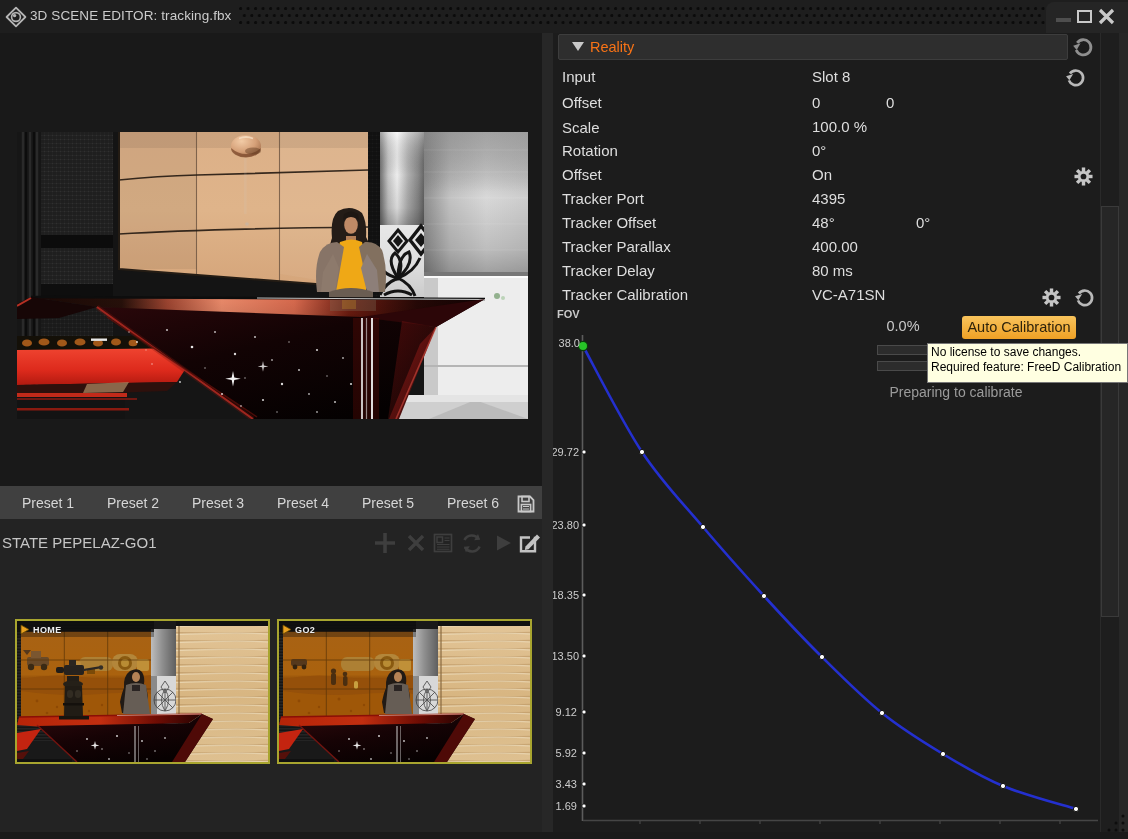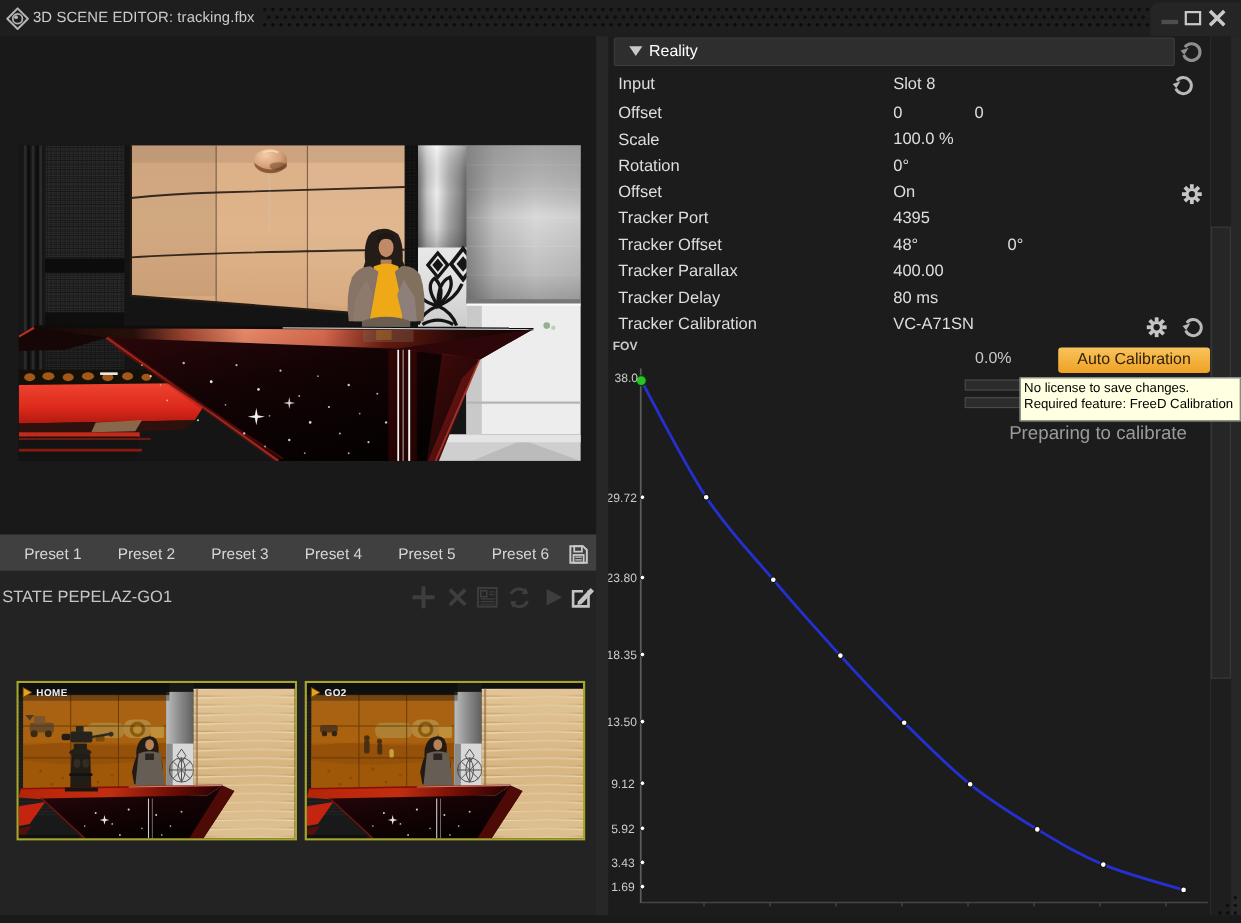--- a/index.html
+++ b/index.html
@@ -536,21 +536,21 @@
 <rect x="0" y="0" width="137" height="11" fill="#0d0d0d" opacity=".85"></rect>
 <rect x="0" y="11" width="137" height="5" fill="#0d0d0d" opacity=".35"></rect>
 <path d="M4 4 l8 4.5 -8 4.5z" fill="#e8a020" stroke="#6a4a00" stroke-width=".8"></path>
 <text x="16" y="12" font-family="Liberation Sans" font-size="9px" font-weight="bold" fill="#eeeeee" stroke="#222" stroke-width=".4" paint-order="stroke" letter-spacing=".4">GO2</text>
 </svg>
 </div>
 
 <div class="abs" style="left:553px;top:33px;width:547px;height:799px;background:#1c1c1c"></div>
 <div class="abs" style="left:558px;top:34px;width:510px;height:26px;background:#2e2e2e;border:1px solid #3d3d3d;border-radius:2px">
  <span class="abs" style="left:13px;top:7px;width:0;height:0;border-left:6px solid transparent;border-right:6px solid transparent;border-top:9px solid #c9c9c9"></span>
- <span class="abs" style="left:31px;top:4px;font-size:14.5px;color:#ffffff">Reality</span>
+ <span class="abs" style="left:31px;top:4px;font-size:14.5px;color:#f97316">Reality</span>
 </div>
 <svg class="abs" style="left:1070px;top:35px" width="25" height="25" viewBox="0 0 25 25">
  <path d="M7.2 7.8 A7.6 7.6 0 1 1 6.2 15" fill="none" stroke="#8f8f8f" stroke-width="2.8"></path>
  <path d="M3.2 10.8 l7.4-2.5 -4 6.6 z" fill="#8f8f8f"></path>
 </svg>
 <div id="rows" style="position:absolute;left:0;top:0;color:#dedede;font-size:15px">
  <span class="abs" style="left:562px;top:68px">Input</span>
     <span class="abs" style="left:812px;top:68px">Slot 8</span>
  <span class="abs" style="left:562px;top:94px">Offset</span>
     <span class="abs" style="left:812px;top:94px">0</span>
@@ -661,25 +661,25 @@
         <text x="26" y="294">18.35</text>
         <text x="26" y="355">13.50</text>
         <text x="24" y="411">9.12</text>
         <text x="24" y="452">5.92</text>
         <text x="24" y="483">3.43</text>
         <text x="24" y="505">1.69</text>
   </g>
   <text x="4" y="13" fill="#c9c9c9" font-size="11px" font-weight="bold" font-family="Liberation Sans">FOV</text>
  </svg>
  <div class="abs" style="left:310px;top:13px;width:80px;text-align:center;color:#c9c9c9;font-size:14.5px">0.0%</div>
- <div class="abs" style="left:409px;top:11px;width:138px;height:23px;background:linear-gradient(#f8c35c,#efa125);border-radius:3px;color:#2e230b;font-size:14.5px;text-align:center;line-height:22px">Auto Calibration</div>
+ <div class="abs" style="left:409px;top:11px;width:114px;height:23px;background:linear-gradient(#f8c35c,#efa125);border-radius:3px;color:#2e230b;font-size:14.5px;text-align:center;line-height:22px">Auto Calibration</div>
  <div class="abs" style="left:324px;top:40px;width:62px;height:10px;background:#2c2c2c;border:1px solid #4a4a4a"></div>
  <div class="abs" style="left:324px;top:56px;width:62px;height:10px;background:#2c2c2c;border:1px solid #4a4a4a"></div>
  <div class="abs" style="left:374px;top:38px;width:201px;height:40px;background:#ffffe1;border:1px solid #777;color:#000;font-size:12px;line-height:15px;padding:1px 0 0 3px;z-index:9">No license to save changes.<br>Required feature: FreeD Calibration</div>
- <div class="abs" style="left:232px;top:79px;width:294px;text-align:right;color:#9b9b9b;font-size:17px">Preparing to calibrate</div>
+ <div class="abs" style="left:256px;top:79px;width:294px;text-align:center;color:#9b9b9b;font-size:14px">Preparing to calibrate</div>
 </div>
 
 <div class="abs" style="left:1100px;top:33px;width:19px;height:799px;background:#1e1e1e;border-left:1px solid #2a2a2a"></div>
 <div class="abs" style="left:1101px;top:206px;width:18px;height:411px;background:#262626;border:1px solid #3a3a3a"></div>
 <div class="abs" style="left:0;top:832px;width:1128px;height:7px;background:#1a1a1a"></div>
 <svg class="abs" style="left:1103px;top:810px" width="25" height="25" viewBox="0 0 25 25">
  <g fill="#0d0d0d">
       <circle cx="20" cy="6" r="1.5"></circle>
       <circle cx="13" cy="13" r="1.5"></circle>
       <circle cx="20" cy="13" r="1.5"></circle>

